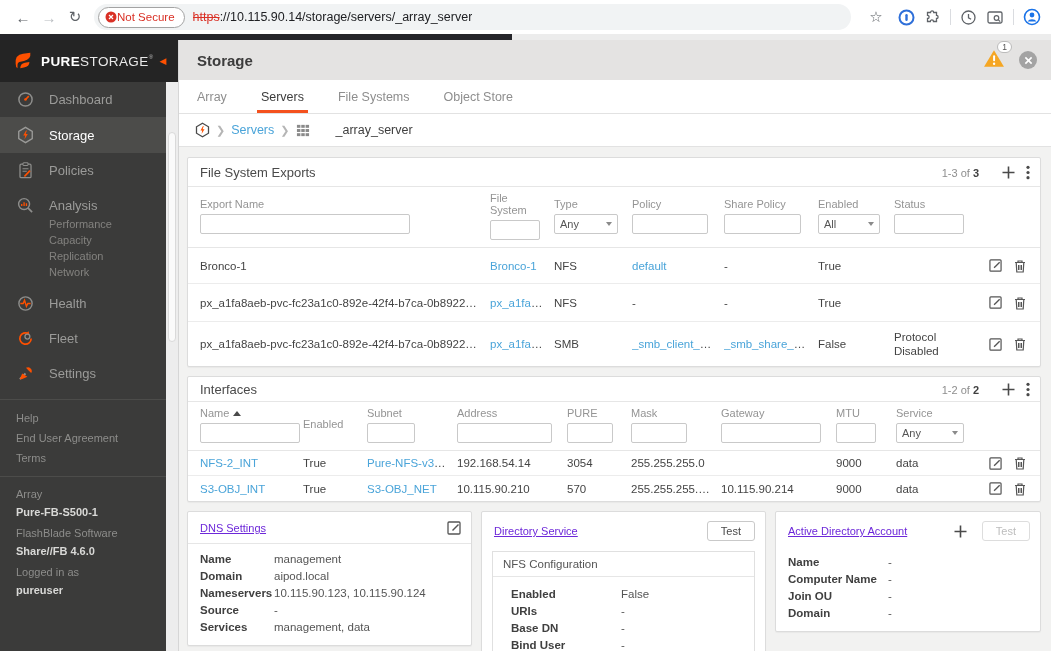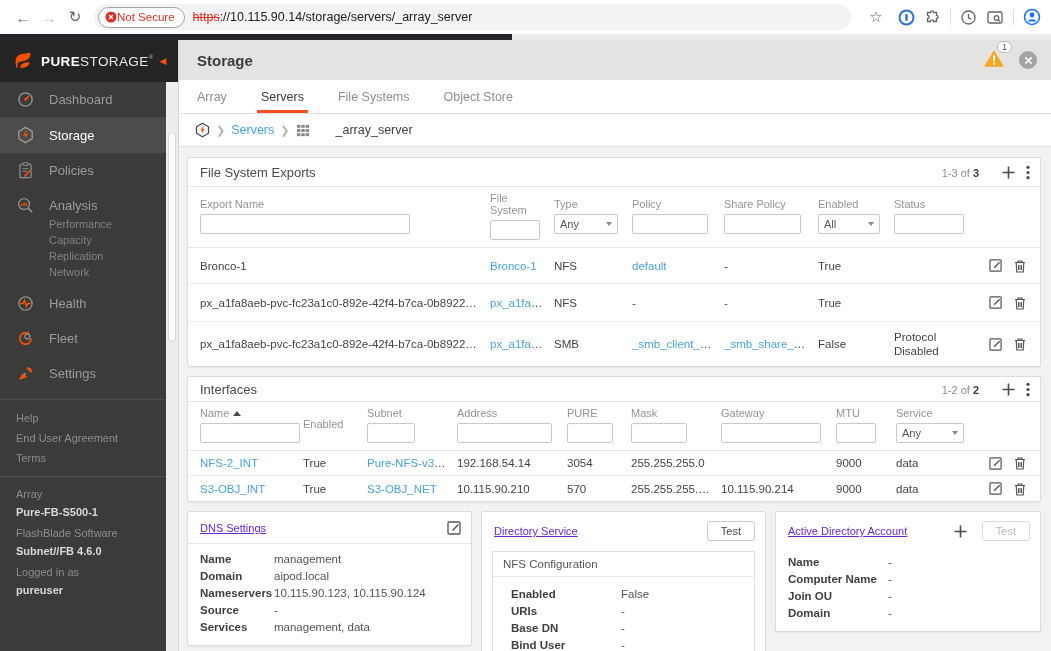--- a/index.html
+++ b/index.html
@@ -263,21 +263,21 @@
             <span>Settings</span>
           </div>
           <div class="side-div"></div>
           <div class="side-link">Help</div>
           <div class="side-link">End User Agreement</div>
           <div class="side-link">Terms</div>
           <div class="side-div"></div>
           <div class="arr-blk">Array</div>
           <div class="arr-blk"><b>Pure-FB-S500-1</b></div>
           <div class="arr-blk" style="padding-top:6px;">FlashBlade Software</div>
-          <div class="arr-blk"><b>Subnet//FB 4.6.0</b></div>
+          <div class="arr-blk"><b>Share//FB 4.6.0</b></div>
           <div class="arr-blk" style="padding-top:6px;">Logged in as</div>
           <div class="arr-blk"><b>pureuser</b></div>
         </div>
         <div class="side-scroll">
           <div class="side-thumb"></div>
         </div>
       </div>
     </div>
 
     <div class="main">

